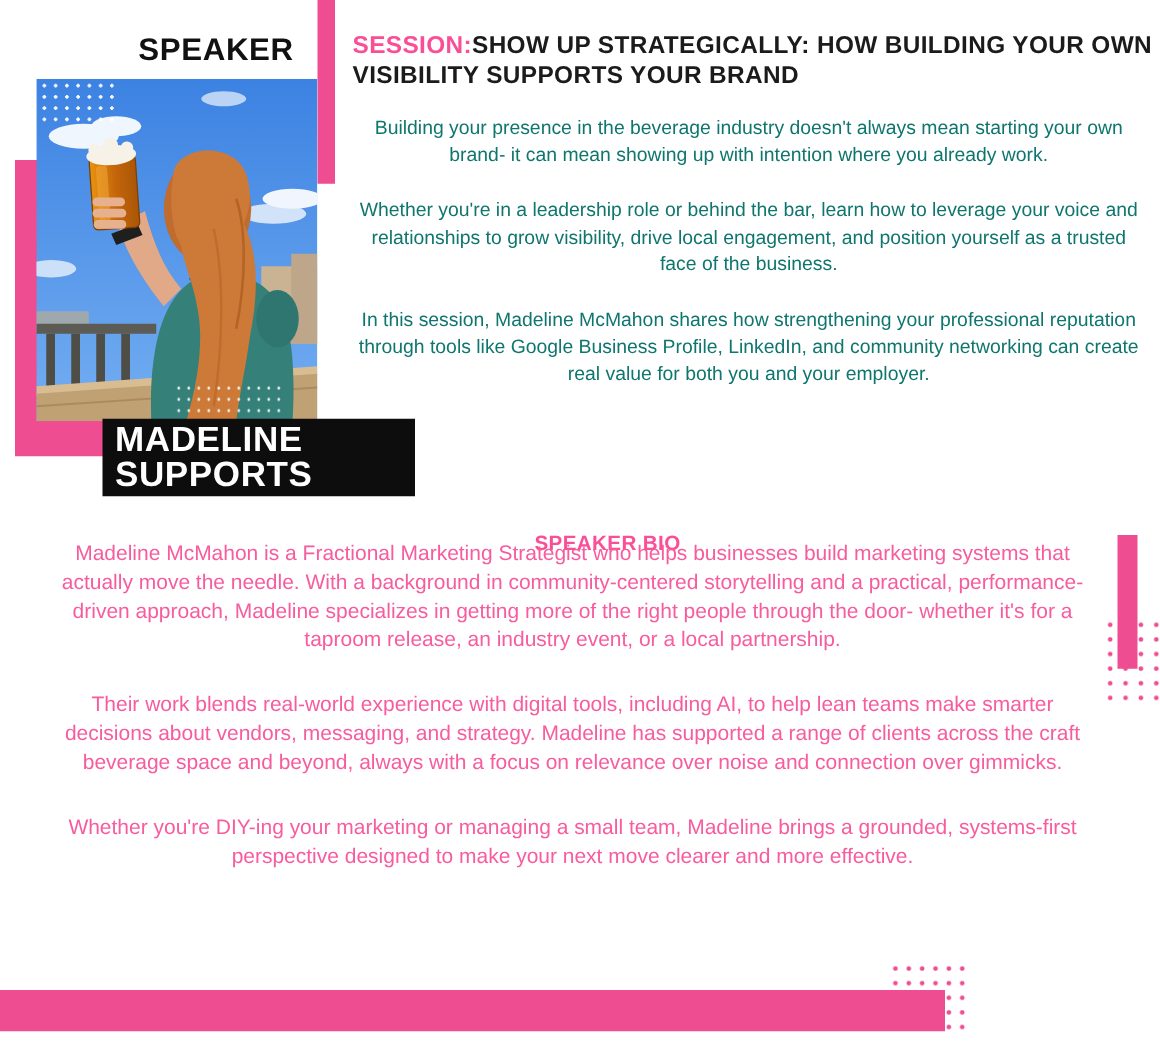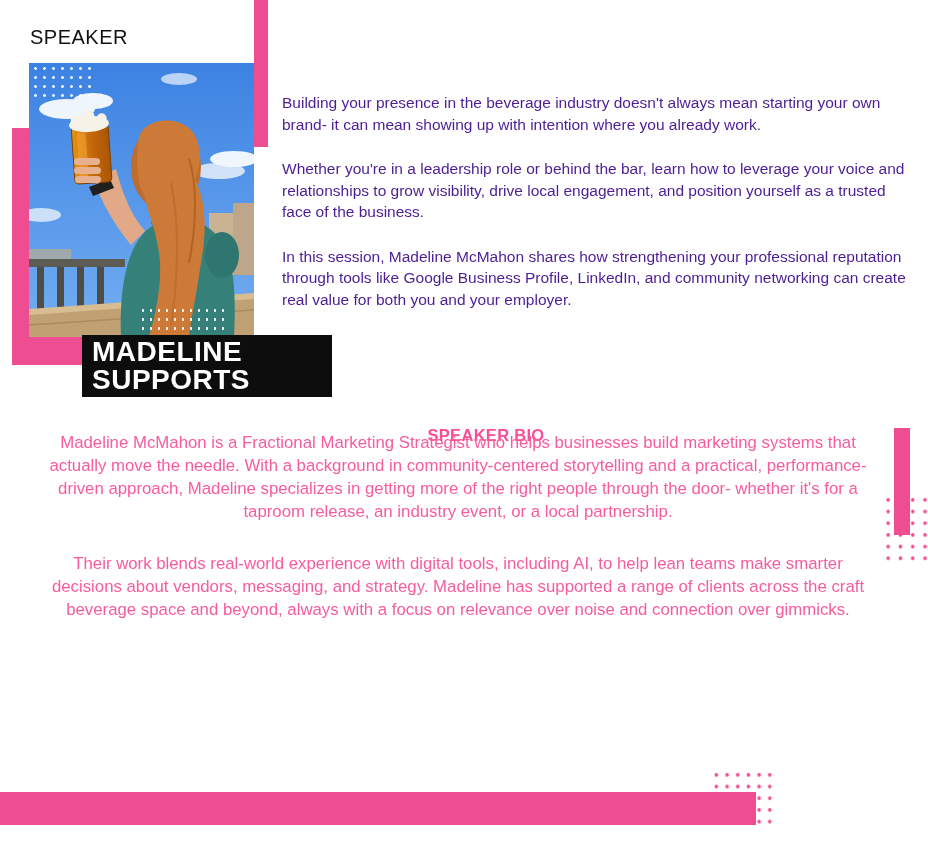--- a/index.html
+++ b/index.html
@@ -4,21 +4,21 @@
 <style>
   html,body { margin:0; padding:0; background:#ffffff; }
   .canvas {
     position:relative; width:928px; height:841px; overflow:hidden;
     background:#ffffff;
     font-family:"Liberation Sans","DejaVu Sans",sans-serif;
   }
   
   .speaker-label {
     position:absolute; left:30px; top:26px; width:205px;
-    text-align:left; font-size:20px; font-weight:normal;
+    text-align:right; font-size:25px; font-weight:bold;
     letter-spacing:0.5px; color:#111111;
   }
   .pink-square {
     position:absolute; left:12px; top:128px; width:230px; height:237px;
     background:#EF4D92; z-index:0;
   }
   .top-pink-bar {
     position:absolute; left:254px; top:0; width:14px; height:147px;
     background:#EF4D92; z-index:0;
   }
@@ -48,21 +48,21 @@
   }
   
   .session-title {
     position:absolute; left:282px; top:24px; width:640px;
     font-size:19.5px; font-weight:bold; line-height:24px;
     letter-spacing:0.3px; color:#1b1b1b;
   }
   .session-title .session-label { color:#FA4E96; }
   .session-paras {
     position:absolute; left:282px; top:92px; width:634px;
-    color:#4c1d95;
+    text-align:center; color:#0f766e;
   }
   .session-paras p {
     margin:0 0 23px 0; font-size:15.5px; line-height:21.5px;
   }
   
   .bio-heading {
     position:absolute; left:55px; top:402px; width:862px;
     text-align:center; font-size:16.5px; font-weight:bold;
     letter-spacing:0.3px; color:#FA4E96;margin-top:24px;
   }
@@ -179,32 +179,36 @@
   </div>
 
   <div class="dots dots-white-top"></div>
   <div class="dots dots-white-bottom"></div>
 
   <div class="name-box">
     <div>MADELINE</div>
     <div>SUPPORTS</div>
   </div>
 
+  <div class="session-title">
+    <span class="session-label">SESSION:</span><span>SHOW UP STRATEGICALLY: HOW BUILDING YOUR OWN VISIBILITY SUPPORTS YOUR BRAND</span>
+  </div>
 
   <div class="session-paras">
     <p>Building your presence in the beverage industry doesn't always mean starting your own brand- it can mean showing up with intention where you already work.</p>
     <p>Whether you're in a leadership role or behind the bar, learn how to leverage your voice and relationships to grow visibility, drive local engagement, and position yourself as a trusted face of the business.</p>
     <p>In this session, Madeline McMahon shares how strengthening your professional reputation through tools like Google Business Profile, LinkedIn, and community networking can create real value for both you and your employer.</p>
   </div>
 
   <div class="bio-heading">SPEAKER BIO</div>
 
   <div class="bio-paras">
     <p>Madeline McMahon is a Fractional Marketing Strategist who helps businesses build marketing systems that actually move the needle. With a background in community-centered storytelling and a practical, performance-driven approach, Madeline specializes in getting more of the right people through the door- whether it's for a taproom release, an industry event, or a local partnership.</p>
     <p>Their work blends real-world experience with digital tools, including AI, to help lean teams make smarter decisions about vendors, messaging, and strategy. Madeline has supported a range of clients across the craft beverage space and beyond, always with a focus on relevance over noise and connection over gimmicks.</p>
+    <p>Whether you're DIY-ing your marketing or managing a small team, Madeline brings a grounded, systems-first perspective designed to make your next move clearer and more effective.</p>
   </div>
 
   <div class="right-pink-bar"></div>
   <div class="dots dots-pink-right"></div>
   <div class="bottom-pink-bar"></div>
   <div class="dots dots-pink-bottom"></div>
 
 </div>
 
 </body></html>

